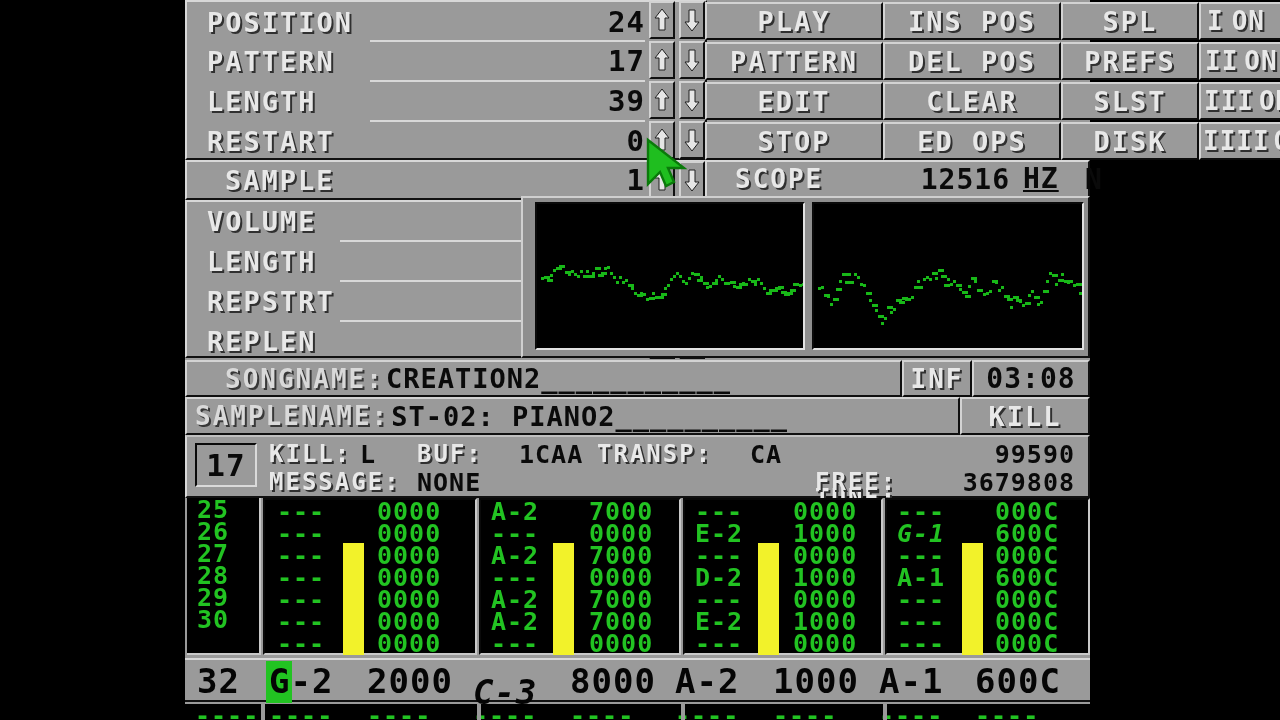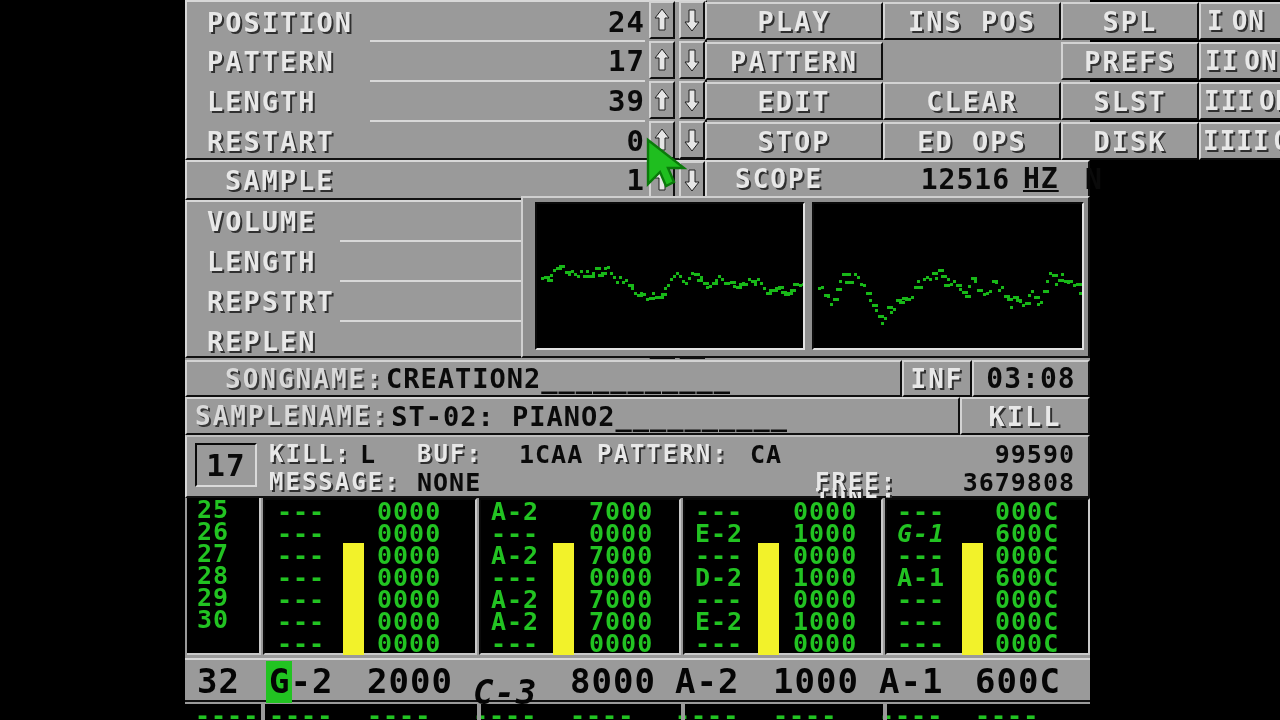--- a/index.html
+++ b/index.html
@@ -290,20 +290,21 @@
         <path d="M8 23 L1 14 L5 14 L5 2 L11 2 L11 14 L15 14 Z" fill="#e6e6e6" stroke="#202020" stroke-width="1"></path>
         </svg>
     </div>
 
     <div class="btn" style="left:520px; top:2px; width:178px; height:38px; font-size:27px;">PLAY</div>
     <div class="btn" style="left:520px; top:42px; width:178px; height:38px; font-size:27px;">PATTERN</div>
     <div class="btn" style="left:520px; top:82px; width:178px; height:38px; font-size:27px;">EDIT</div>
     <div class="btn" style="left:520px; top:122px; width:178px; height:38px; font-size:27px;">STOP</div>
 
     <div class="btn" style="left:698px; top:2px; width:178px; height:38px; font-size:27px;">INS POS</div>
+    <div class="btn" style="left:698px; top:42px; width:178px; height:38px; font-size:27px;">DEL POS</div>
     <div class="btn" style="left:698px; top:82px; width:178px; height:38px; font-size:27px;">CLEAR</div>
     <div class="btn" style="left:698px; top:122px; width:178px; height:38px; font-size:27px;">ED OPS</div>
 
     <div class="btn" style="left:876px; top:2px; width:138px; height:38px; font-size:27px;">SPL</div>
     <div class="btn" style="left:876px; top:42px; width:138px; height:38px; font-size:27px;">PREFS</div>
     <div class="btn" style="left:876px; top:82px; width:138px; height:38px; font-size:27px;">SLST</div>
     <div class="btn" style="left:876px; top:122px; width:138px; height:38px; font-size:27px;">DISK</div>
 
     <div class="btn" style="left:1014px; top:2px; width:91px; height:38px; font-size:26px; letter-spacing:1px; justify-content:flex-start; padding-left:6px;">
       <span style="margin-right:8px;">I</span>
@@ -532,21 +533,21 @@
                 border-right-color:#dadada; border-bottom-color:#dadada;">
       <span class="blacktext" style="font-size:31px;">17</span>
     </div>
 
     <div class="lbl" style="left:84px; top:440px; height:28px; font-size:24px;">KILL:</div>
     <div class="val valL" style="left:175px; top:440px; width:40px; height:28px; font-size:25px;">L</div>
 
     <div class="lbl" style="left:232px; top:440px; height:28px; font-size:24px;">BUF:</div>
     <div class="val valL" style="left:306px; top:440px; width:110px; height:28px; font-size:25px;margin-left:28px;">1CAA</div>
 
-    <div class="lbl" style="left:412px; top:440px; height:28px; font-size:24px;">PATTERN:</div>
+    <div class="lbl" style="left:412px; top:440px; height:28px; font-size:24px;">TRANSP:</div>
     <div class="val valL" style="left:565px; top:440px; width:70px; height:28px; font-size:25px;">CA</div>
 
     <div class="lbl" style="left:630px; top:440px; height:28px; font-size:24px;margin-top:44px;">TUNE:</div>
     <div class="val" style="left:740px; top:440px; width:150px; height:28px; font-size:25px;">99590</div>
 
     <div class="lbl" style="left:84px; top:468px; height:28px; font-size:24px;">MESSAGE:</div>
     <div class="val valL" style="left:232px; top:468px; width:200px; height:28px; font-size:25px;">NONE</div>
 
     <div class="lbl" style="left:630px; top:468px; height:28px; font-size:24px;">FREE:</div>
     <div class="val" style="left:740px; top:468px; width:150px; height:28px; font-size:25px;">3679808</div>

